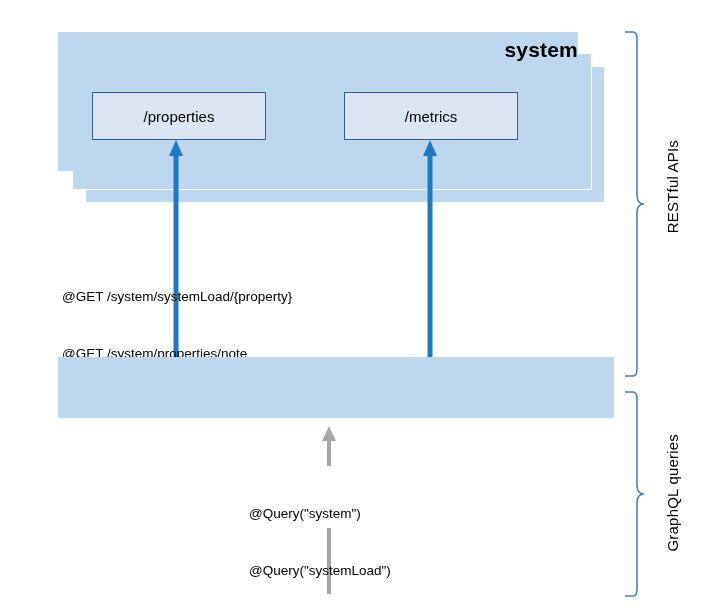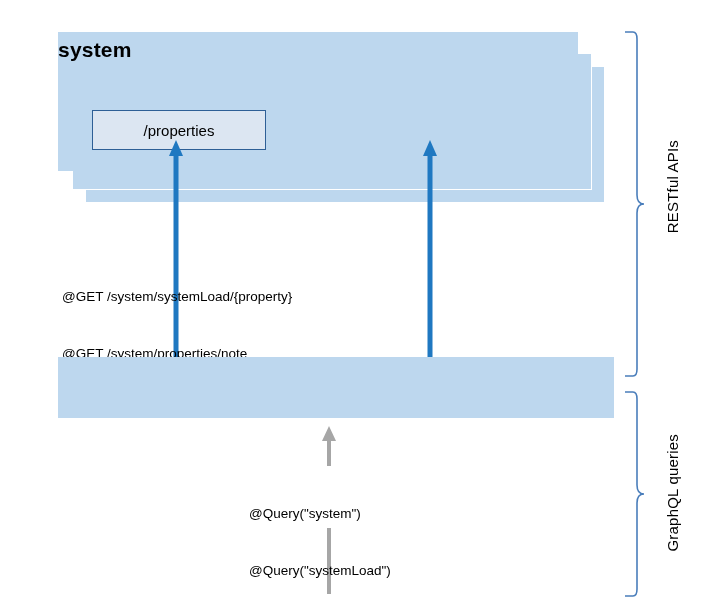--- a/index.html
+++ b/index.html
@@ -29,40 +29,40 @@
   }
   .layer-back3 { left: 85px; top: 66px; width: 520px; height: 137px; }
   .layer-back2 { left: 72px; top: 53px; width: 520px; height: 137px; }
   .layer-front { left: 58px; top: 32px; width: 520px; height: 139px; border: none; }
 
   .system-title {
     position: absolute;
     left: 58px;
     top: 38px;
     width: 520px;
-    text-align: left;
+    text-align: right;
     font-size: 21px;
     font-weight: bold;
     color: #000000;
     letter-spacing: 0.2px;
   }
 
   
   .endpoint {
     position: absolute;
     background: #dce6f2;
     border: 1px solid #2e5f96;
     box-sizing: border-box;
     display: flex;
     align-items: center;
     justify-content: center;
     font-size: 15px;
     color: #000000;
   }
-  .endpoint-properties { left: 92px; top: 92px; width: 174px; height: 40px; margin-top: 18px; }
+  .endpoint-properties { left: 92px; top: 92px; width: 174px; height: 48px; }
   .endpoint-metrics { left: 344px; top: 92px; width: 174px; height: 48px; }
 
   
   .arrow {
     position: absolute;
   }
 
   
   .annot {
     position: absolute;
@@ -118,20 +118,23 @@
   <div class="layer layer-back3"></div>
   <div class="layer layer-back2"></div>
   <div class="layer layer-front"></div>
 
   <div class="system-title">system</div>
 
   <div class="endpoint endpoint-properties">
     <span>/properties</span>
   </div>
 
+  <div class="endpoint endpoint-metrics">
+    <span>/metrics</span>
+  </div>
 
   <svg class="arrow" style="left:160px; top:138px;" width="34" height="224">
     <polygon points="16,2 23,18 9,18" fill="#1f78c1"></polygon>
     <rect x="13.5" y="16" width="5" height="208" fill="#1f78c1"></rect>
   </svg>
 
   <svg class="arrow" style="left:414px; top:138px;" width="34" height="224">
     <polygon points="16,2 23,18 9,18" fill="#1f78c1"></polygon>
     <rect x="13.5" y="16" width="5" height="208" fill="#1f78c1"></rect>
   </svg>

